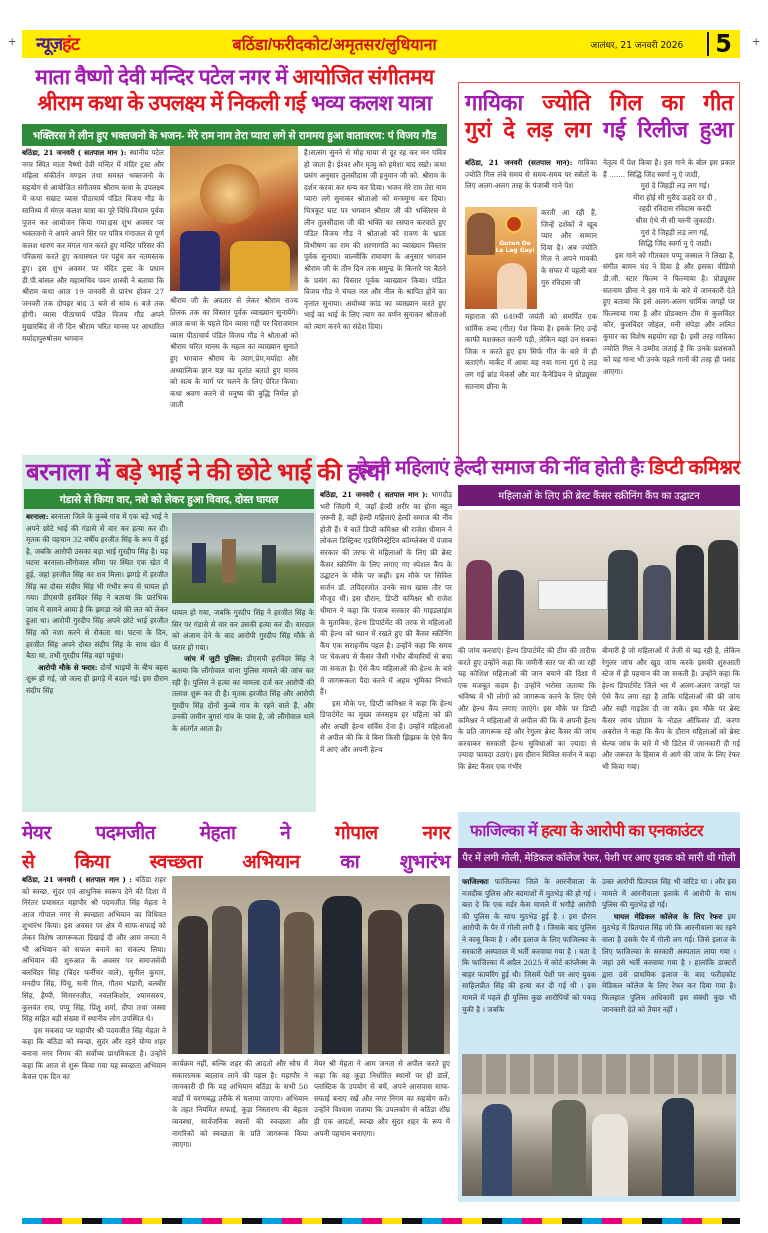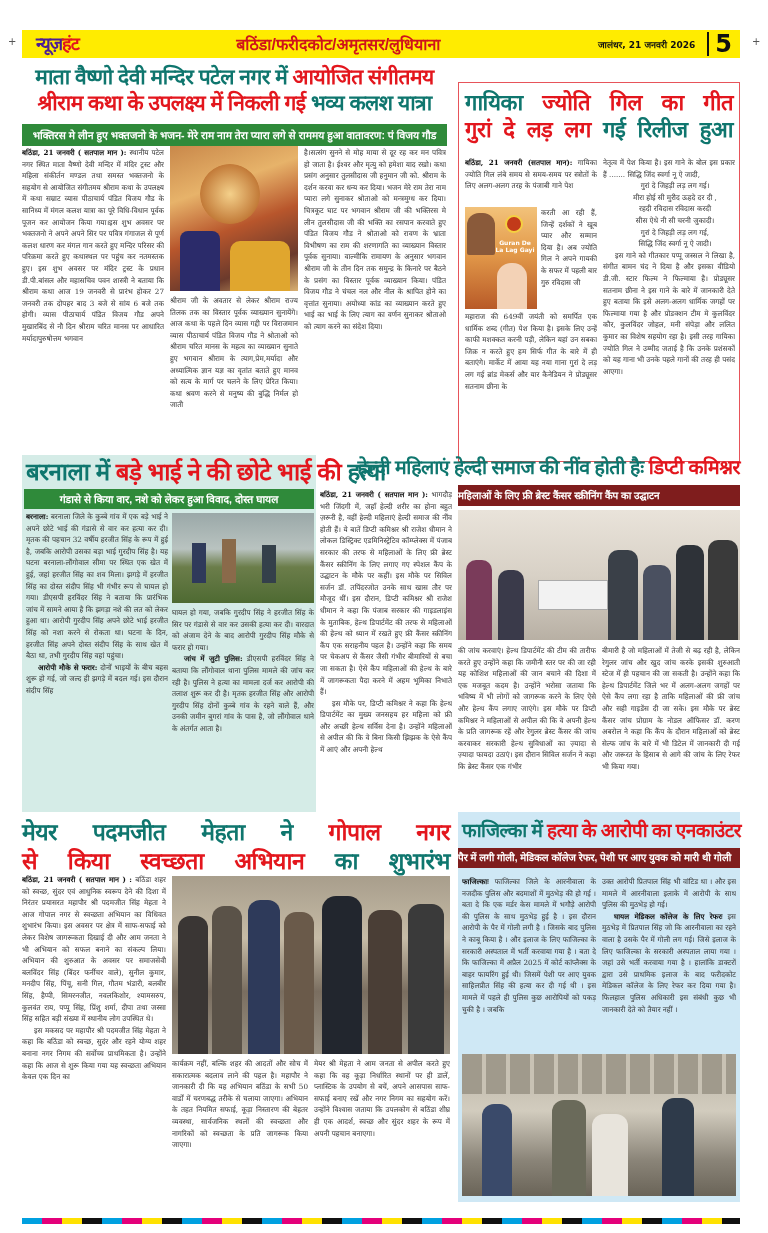--- a/index.html
+++ b/index.html
@@ -3,27 +3,27 @@
 <meta charset="utf-8">
 <style>
 *{box-sizing:border-box;margin:0;padding:0}
 html,body{width:768px;height:1233px;background:#fff;overflow:hidden}
 body{font-family:"DejaVu Sans","Liberation Sans",sans-serif;color:#222;position:relative}
 .abs{position:absolute}
 .masthead{left:22px;top:30px;width:718px;height:28px;background:#ffec00;display:flex;align-items:center}
 .logo{font-family:"DejaVu Sans",sans-serif;font-weight:bold;font-size:18px;margin-left:14px;letter-spacing:-1px;line-height:1}
 .logo .l1{color:#4c1d95}.logo .l2{color:#e3161d}
 .cities{flex:1;text-align:center;color:#d0121b;font-weight:bold;font-size:16px;font-family:"Liberation Sans",sans-serif}
-.dateline{font-size:9px;color:#111;margin-right:12px;font-weight:bold}
+.dateline{font-size:9px;color:#111;margin-right:24px;font-weight:normal}
 .pageno{font-size:24px;font-weight:bold;color:#111;border-left:2px solid #111;padding-left:6px;margin-right:8px;line-height:1}
 .crop{position:absolute;font-size:10px;color:#555}
 .hl{font-family:"Liberation Sans",sans-serif;font-weight:bold;line-height:1.12;letter-spacing:-0.5px}
-.red{color:#e3161d}.blk{color:#0f766e}
+.red{color:#e3161d}.blk{color:#a21caf}
 .sub-green{background:#2f8a3a;color:#fff;font-weight:bold;font-family:"Liberation Sans",sans-serif;text-align:center;white-space:nowrap;overflow:hidden}
-.sub-navy{background:#7f1d1d;color:#fff;font-weight:bold;font-family:"Liberation Sans",sans-serif;white-space:nowrap;overflow:hidden}
+.sub-navy{background:#701a75;color:#fff;font-weight:normal;font-family:"Liberation Sans",sans-serif;text-align:center;white-space:nowrap;overflow:hidden}
 .col{font-family:"DejaVu Serif","Liberation Serif",serif;font-size:7.2px;line-height:11.6px;text-align:justify;color:#333;overflow:hidden}
 .col b{color:#111}
 .photo{position:absolute;overflow:hidden}
 .box-red{border:1.5px solid #e7545a}
 .teal{background:#d5ece7}
 .skyblue{background:#cfe8f5}
 .para-ind{text-indent:12px}
 </style>
 </head>
 <body>
@@ -143,21 +143,21 @@
   </div>
   <div class="col" style="position:absolute;left:138px;top:190px;width:138px;height:162px">
     <span>की जांच करवाएं। हेल्थ डिपार्टमेंट की टीम की तारीफ करते हुए उन्होंने कहा कि जमीनी स्तर पर की जा रही यह कोशिश महिलाओं की जान बचाने की दिशा में एक मजबूत कदम है। उन्होंने भरोसा जताया कि भविष्य में भी लोगों को जागरूक करने के लिए ऐसे और हेल्थ कैंप लगाए जाएंगे। इस मौके पर डिप्टी कमिश्नर ने महिलाओं से अपील की कि वे अपनी हेल्थ के प्रति जागरूक रहें और रेगुलर ब्रेस्ट कैंसर की जांच करवाकर सरकारी हेल्थ सुविधाओं का ज़्यादा से ज़्यादा फायदा उठाएं। इस दौरान सिविल सर्जन ने कहा कि ब्रेस्ट कैंसर एक गंभीर</span>
   </div>
   <div class="col" style="position:absolute;left:282px;top:190px;width:138px;height:162px">
     <span>बीमारी है जो महिलाओं में तेजी से बढ़ रही है, लेकिन रेगुलर जांच और खुद जांच करके इसकी शुरुआती स्टेज में ही पहचान की जा सकती है। उन्होंने कहा कि हेल्थ डिपार्टमेंट जिले भर में अलग-अलग जगहों पर ऐसे कैंप लगा रहा है ताकि महिलाओं की फ्री जांच और सही गाइडेंस दी जा सके। इस मौके पर ब्रेस्ट कैंसर जांच प्रोग्राम के नोडल ऑफिसर डॉ. करण अबरोल ने कहा कि कैंप के दौरान महिलाओं को ब्रेस्ट सेल्फ जांच के बारे में भी डिटेल में जानकारी दी गई और जरूरत के हिसाब से आगे की जांच के लिए रेफर भी किया गया।</span>
   </div>
 </div>
 
 <div class="abs" style="left:22px;top:818px;width:428px;height:385px">
-  <div class="hl" style="font-size:23px;line-height:29px;text-align:justify;text-align-last:justify">
+  <div class="hl" style="font-size:19px;line-height:29px;text-align:justify;text-align-last:justify">
     <span class="blk">मेयर पदमजीत मेहता ने</span>
     <span class="red">गोपाल नगर</span><br>
     <span class="red">से किया स्वच्छता अभियान</span>
     <span class="blk">का शुभारंभ</span>
   </div>
   <div class="col" style="position:absolute;left:0;top:56px;width:144px;height:326px">
     <b>बठिंडा, 21 जनवरी ( सतपाल मान ) :</b> <span>बठिंडा शहर को स्वच्छ, सुंदर एवं आधुनिक स्वरूप देने की दिशा में निरंतर प्रयासरत महापौर श्री पदमजीत सिंह मेहता ने आज गोपाल नगर से स्वच्छता अभियान का विधिवत शुभारंभ किया। इस अवसर पर क्षेत्र में साफ-सफाई को लेकर विशेष जागरूकता दिखाई दी और आम जनता ने भी अभियान को सफल बनाने का संकल्प लिया। अभियान की शुरुआत के अवसर पर समाजसेवी बलविंदर सिंह (बिंदर फर्नीचर वाले), सुनील कुमार, मनदीप सिंह, पिंचू, सनी गिल, गौतम भंडारी, बलबीर सिंह, हैप्पी, सिमरनजीत, नवलकिशोर, श्यामसरुप, कुलवंत राय, पप्पू सिंह, प्रिंशु शर्मा, दीपा तथा जस्सा सिंह सहित बड़ी संख्या में स्थानीय लोग उपस्थित थे।</span>
     <div class="para-ind">इस मकसद पर महापौर श्री पदमजीत सिंह मेहता ने कहा कि बठिंडा को स्वच्छ, सुदंर और रहने योग्य शहर बनाना नगर निगम की सर्वोच्च प्राथमिकता है। उन्होंने कहा कि आज से शुरू किया गया यह स्वच्छता अभियान केवल एक दिन का</div>
   </div>
   <div class="photo" style="left:150px;top:58px;width:278px;height:178px;background:linear-gradient(180deg,#a89e8c 0%,#c6bba6 35%,#7a6e60 65%,#9a9284 100%)">
@@ -171,21 +171,21 @@
   </div>
   <div class="col" style="position:absolute;left:150px;top:240px;width:136px;height:142px">
     <span>कार्यक्रम नहीं, बल्कि शहर की आदतों और सोच में सकारात्मक बदलाव लाने की पहल है। महापौर ने जानकारी दी कि यह अभियान बठिंडा के सभी 50 वार्डों में चरणबद्ध तरीके से चलाया जाएगा। अभियान के तहत नियमित सफाई, कूड़ा निस्तारण की बेहतर व्यवस्था, सार्वजनिक स्थलों की स्वच्छता और नागरिकों को स्वच्छता के प्रति जागरूक किया जाएगा।</span>
   </div>
   <div class="col" style="position:absolute;left:292px;top:240px;width:136px;height:142px">
     <span>मेयर श्री मेहता ने आम जनता से अपील करते हुए कहा कि वह कूड़ा निर्धारित स्थानों पर ही डालें, प्लास्टिक के उपयोग से बचें, अपने आसपास साफ-सफाई बनाए रखें और नगर निगम का सहयोग करें। उन्होंने विश्वास जताया कि उपलकोग से बठिंडा शीघ्र ही एक आदर्श, स्वच्छ और सुंदर शहर के रूप में अपनी पहचान बनाएगा।</span>
   </div>
 </div>
 
 <div class="abs skyblue" style="left:458px;top:812px;width:282px;height:390px">
-  <div class="hl" style="font-size:19px;padding:6px 4px 0;line-height:26px;white-space:nowrap">
+  <div class="hl" style="font-size:16px;padding:6px 12px 0;line-height:26px;white-space:nowrap">
     <span class="blk">फाजिल्का में</span>
     <span class="red">हत्या के आरोपी का एनकाउंटर</span>
   </div>
   <div class="sub-navy" style="margin:4px 0 0;height:20px;line-height:20px;font-size:10px">पैर में लगी गोली, मेडिकल कॉलेज रेफर, पेशी पर आए युवक को मारी थी गोली</div>
   <div class="col" style="position:absolute;left:4px;top:64px;width:134px;height:172px">
     <b>फाजिल्काः</b> <span>फाजिल्का जिले के आरनीवाला के नजदीक पुलिस और बदमाशों में मुठभेड़ की हो गई । बता दे कि एक मर्डर केस मामले में भगौड़े आरोपी की पुलिस के साथ मुठभेड़ हुई है । इस दौरान आरोपी के पैर में गोली लगी है । जिसके बाद पुलिस ने काबू किया है । और इलाज के लिए फाजिल्का के सरकारी अस्पताल में भर्ती करवाया गया है । बता दे कि फाजिल्का में अप्रैल 2025 में कोर्ट कांप्लैक्स के बाहर फायरिंग हुई थी। जिसमें पेशी पर आए युवक साहिलप्रीत सिंह की हत्या कर दी गई थी । इस मामले में पहले ही पुलिस कुछ आरोपियों को पकड़ चुकी है । जबकि</span>
   </div>
   <div class="col" style="position:absolute;left:144px;top:64px;width:134px;height:172px">
     <span>उक्त आरोपी प्रितपाल सिंह भी वांटिड था । और इस मामले में आरनीवाला इलाके में आरोपी के साथ पुलिस की मुठभेड़ हो गई।</span>
     <div class="para-ind"><b>घायल मेडिकल कॉलेज के लिए रेफरः</b> <span>इस मुठभेड़ में प्रितपाल सिंह जो कि आरनीवाला का रहने वाला है उसके पैर में गोली लग गई। जिसे इलाज के लिए फाजिल्का के सरकारी अस्पताल लाया गया । जहां उसे भर्ती करवाया गया है । हालांकि डाक्टरों द्वारा उसे प्राथमिक इलाज के बाद फरीदकोट मेडिकल कॉलेज के लिए रेफर कर दिया गया है। फिलहाल पुलिस अधिकारी इस संबंधी कुछ भी जानकारी देते को तैयार नहीं ।</span></div>

